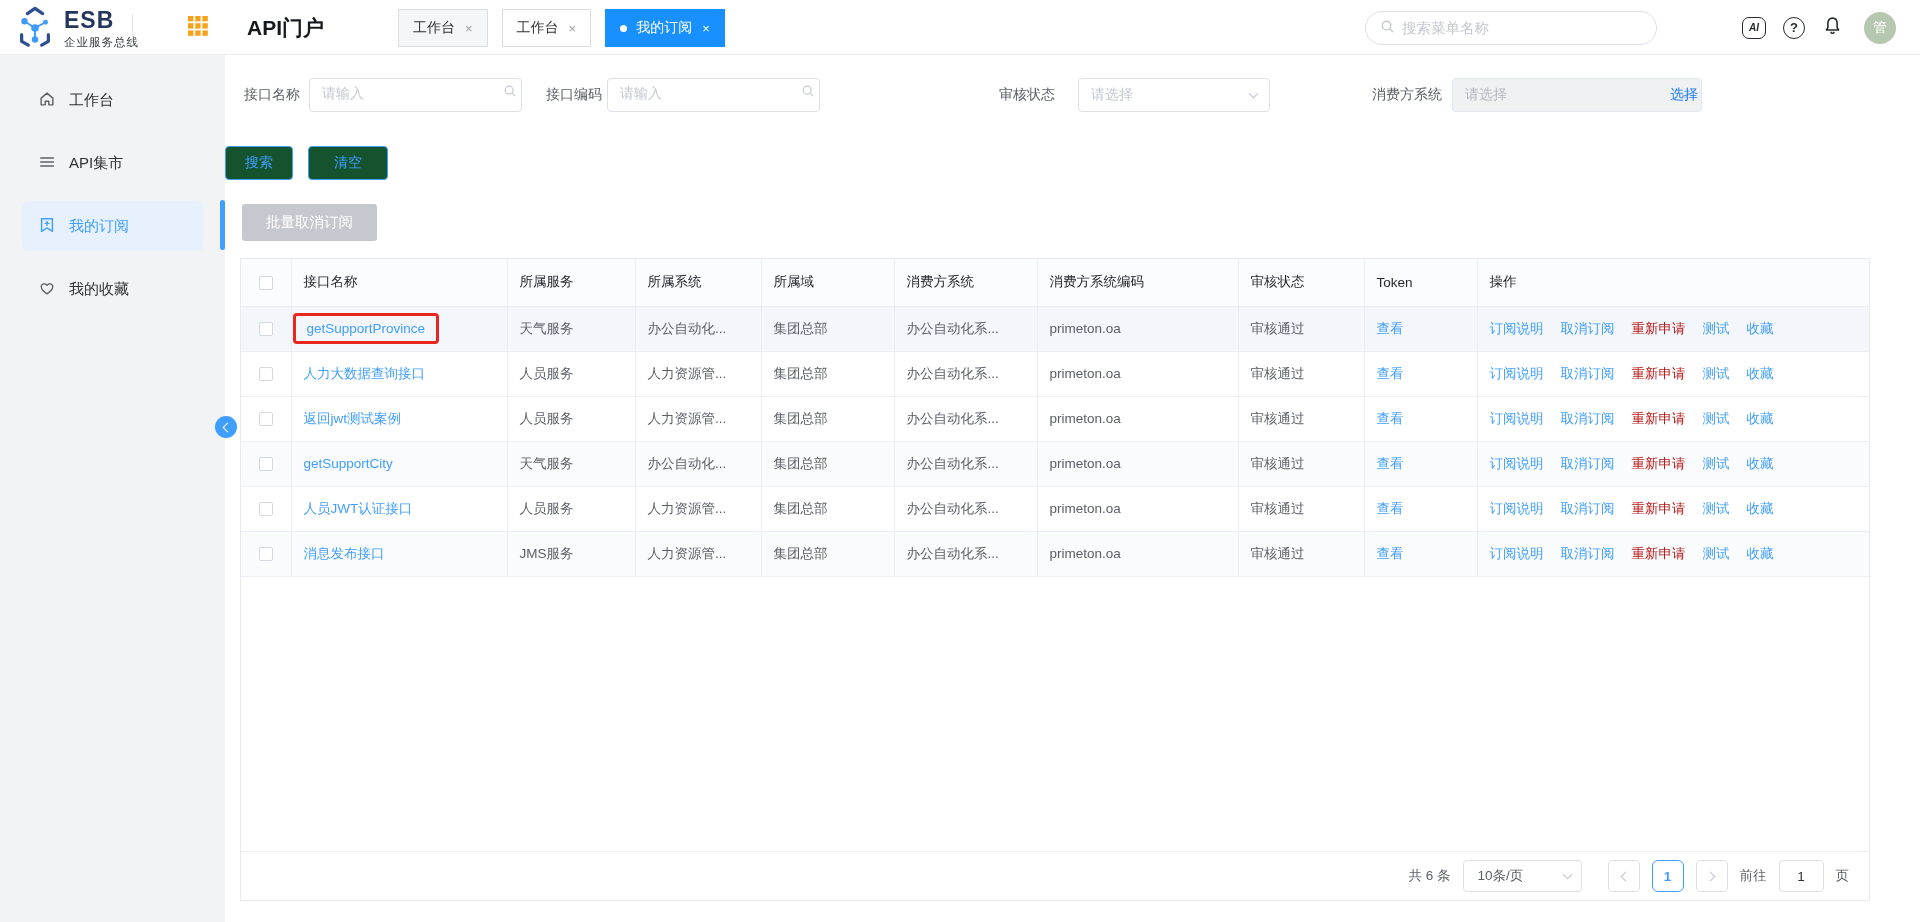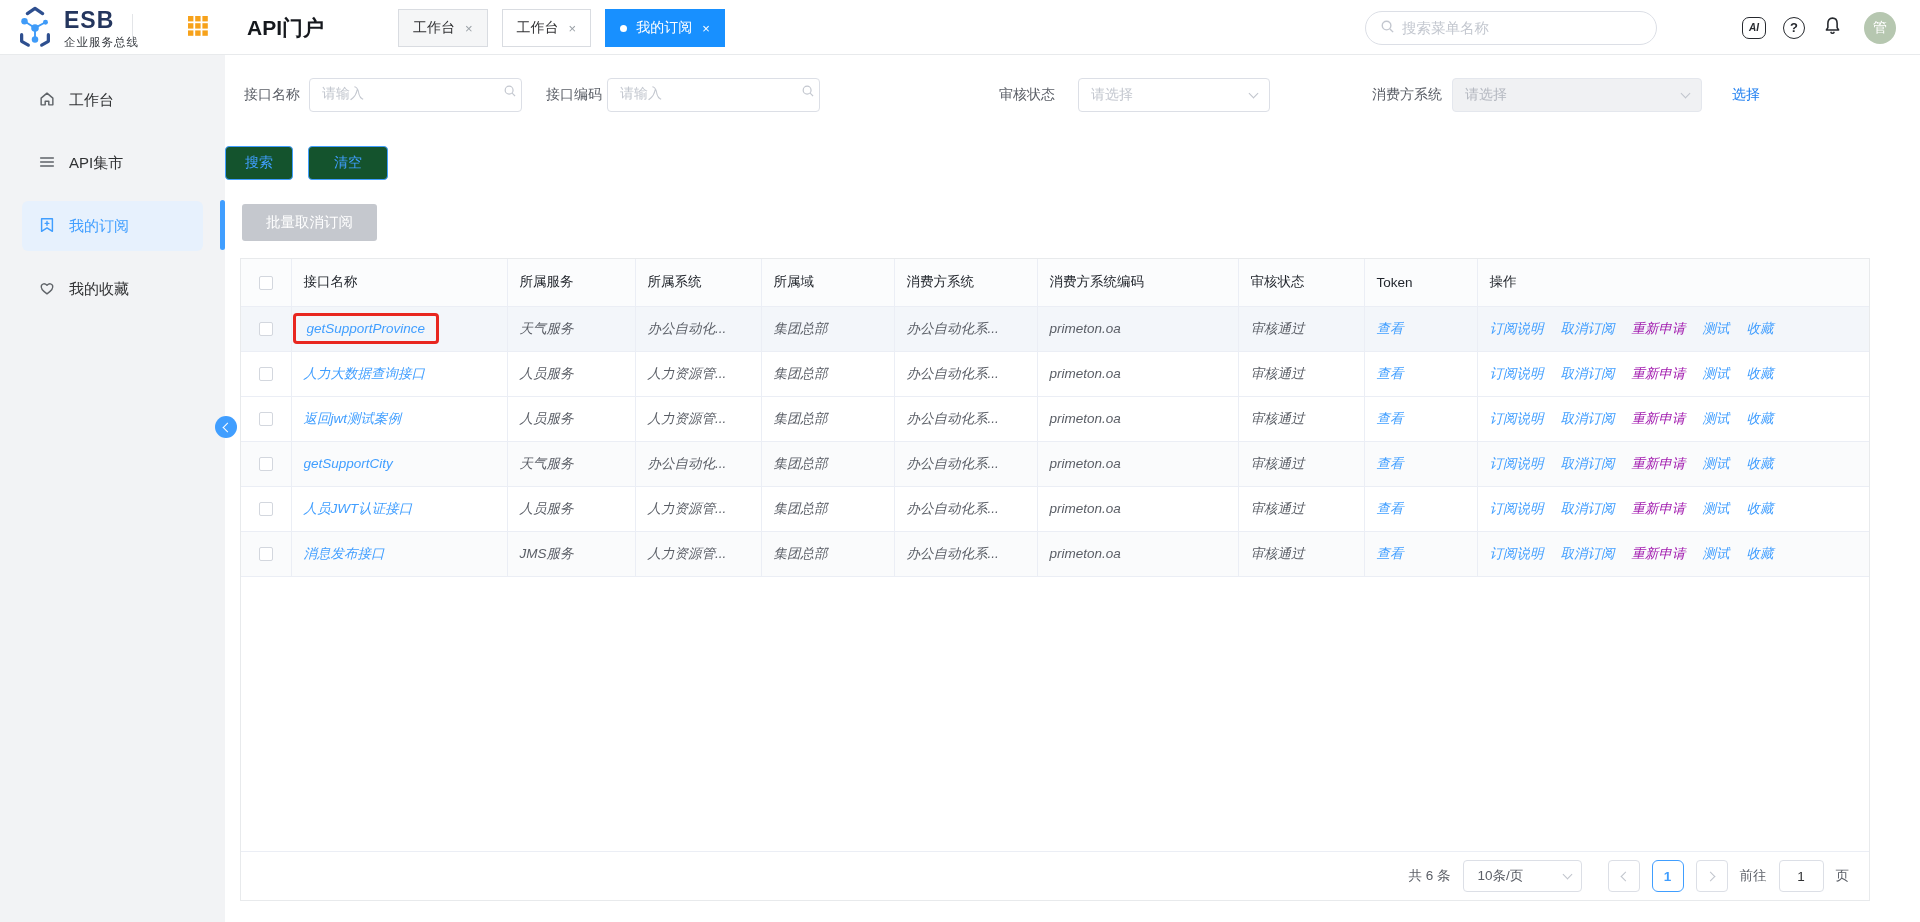--- a/index.html
+++ b/index.html
@@ -76,30 +76,30 @@
   .btn-disabled { position:absolute; left:17px; top:149px; width:135px; height:37px; background:#c5c8ce; border:none;
     border-radius:3px; color:#fff; font-size:14.5px; display:flex; align-items:center; justify-content:center; font-family:inherit; }
 
   
   .panel { position:absolute; left:15px; top:203px; width:1630px; height:643px; border:1px solid #e8eaec; background:#fff; }
   table { width:100%; border-collapse:collapse; table-layout:fixed; }
   th, td { border-bottom:1px solid #ebeef5; border-right:1px solid #ebeef5; padding:0 12px;
     font-size:13.5px; text-align:left; overflow:hidden; white-space:nowrap; }
   th:last-child, td:last-child { border-right:none; }
   th { height:47px; color:#23272e; font-weight:400; background:#fbfcfd; }
-  td { height:45px; color:#5a5e66;font-style:italic; }
+  td { height:45px; color:#5a5e66; }
   tr.shaded td { background:#fafbfc;margin-top:46px; }
   tr.hovered td { background:#f3f6fa; }
   .cb { width:14px; height:14px; border:1px solid #d3d7de; border-radius:2px; background:#fff; display:inline-block; vertical-align:middle; }
   .cell-center { text-align:center; }
   .name-link { color:#409eff; cursor:pointer; display:inline-block; }
   .name-link.annotated { border:3px solid #e8261f; border-radius:4px; padding:5px 11px; margin:-5px 0 -5px -11px; }
   .tok-link { color:#409eff; cursor:pointer; }
   .action-link { color:#409eff; cursor:pointer; margin-right:17px; }
-  .action-link.disabled { color:#a21caf; cursor:default; }
+  .action-link.disabled { color:#b91c1c; cursor:default; }
 
   
   .pagination { position:absolute; left:0; bottom:0; width:100%; height:49px; border-top:1px solid #ebeef5;
     display:flex; align-items:center; justify-content:flex-end; padding-right:20px; gap:12px; font-size:13.5px; color:#5a5e66; background:#fff; }
   .pg-select { width:119px; height:32px; border:1px solid #dcdfe6; border-radius:4px; display:flex; align-items:center;
     justify-content:space-between; padding:0 10px 0 14px; color:#5a5e66; background:#fff; margin-right:14px; }
   .pg-btn { width:32px; height:32px; border:1px solid #dcdfe6; border-radius:4px; background:#fff;
     display:flex; align-items:center; justify-content:center; }
   .pg-page { width:32px; height:32px; border:1px solid #409eff; border-radius:6px; background:#fff; color:#409eff;
     font-weight:bold; display:flex; align-items:center; justify-content:center; }
@@ -258,21 +258,21 @@
       <span>请选择</span>
       <span class="chev down"></span>
     </div>
 
     <span class="f-label" style="left:1147px;">消费方系统</span>
     <div class="f-select disabled" style="left:1227px; width:250px;">
       <span>请选择</span>
       <span class="chev down"></span>
     </div>
 
-    <span class="f-label text-link" style="left:1507px;">选择</span>
+    <span class="f-label text-link" style="left:1445px;">选择</span>
   </div>
 
   <div class="btn-row">
     <button class="btn-outline">搜索</button>
     <button class="btn-outline" style="min-width:80px;">清空</button>
   </div>
 
   <button class="btn-disabled">批量取消订阅</button>
 
   <div class="panel">

